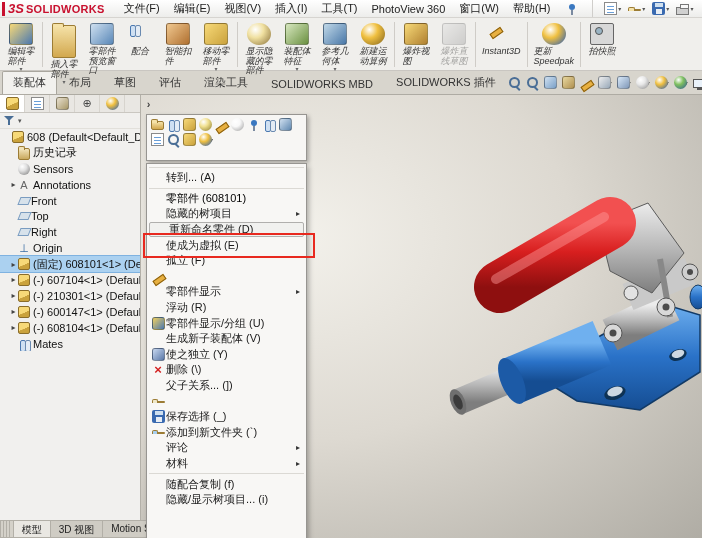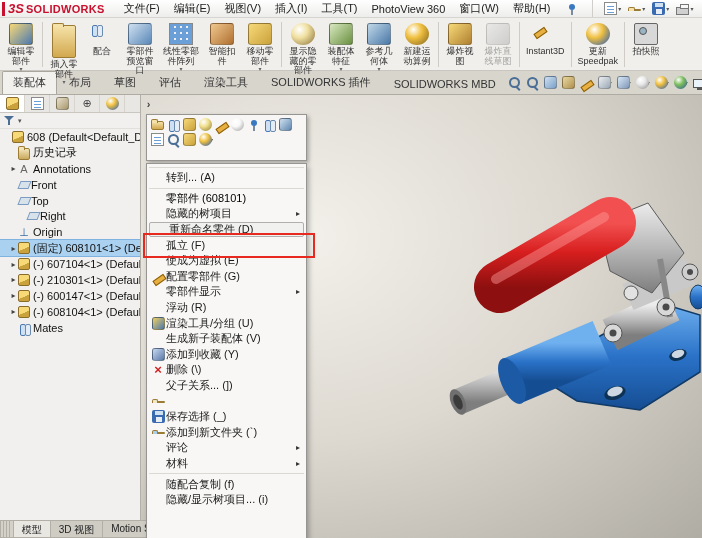--- a/index.html
+++ b/index.html
@@ -21,21 +21,21 @@
   .qi{display:flex;align-items:center;padding:1px 2px;border:1px solid transparent;border-radius:2px;}
   .qi .dd{font-size:6px;color:#555;margin-left:1px;}
   .qi.disabled{opacity:.4;}
 
   
   .ribbon{position:absolute;left:0;top:18px;width:702px;height:53px;background:#f0efec;
           border-bottom:1px solid #c9c6c1;display:flex;align-items:stretch;padding:1px 2px 0 2px;z-index:4;}
   .rbtn{display:flex;flex-direction:column;align-items:center;justify-content:flex-start;
         padding:3px 3px 0 3px;min-width:38px;border:1px solid transparent;border-radius:2px;}
   .rbtn.disabled{opacity:.42;}
-  .rlab{font-size:9px;line-height:9.5px;text-align:center;white-space:pre-line;margin-top:2px;color:#333;}
+  .rlab{font-size:9px;line-height:9.5px;text-align:left;white-space:pre-line;margin-top:2px;color:#333;font-style:italic;}
   .rdd{font-size:6px;color:#666;line-height:5px;margin-top:1px;}
   .rsep{width:1px;background:#cfccc7;margin:3px 2px;}
 
   
   .tabrow{position:absolute;left:0;top:71px;width:702px;height:24px;background:#d8d5cd;
           display:flex;align-items:flex-end;padding-left:2px;border-bottom:1px solid #aeaba3;z-index:3;}
   .tab{padding:3px 10px 4px 10px;margin-right:1px;color:#333;border:1px solid transparent;border-bottom:none;
        border-radius:2px 2px 0 0;white-space:nowrap;}
   .tab.active{background:#f2f1ee;border-color:#a9a69e;}
   .headsup{margin-left:auto;display:flex;align-items:center;gap:5px;padding:0 48px 5px 0;}
@@ -177,34 +177,28 @@
         <div class="rdd">▾</div>
       </div>
       <span class="rsep"></span>
       <div class="rbtn">
         <span class="ic folder s22" style="--c1: #f5e2a8; --c2: #d2a84e;"></span>
         <div class="rlab">插入零
 部件</div>
         <div class="rdd">▾</div>
       </div>
       <div class="rbtn">
-        <span class="ic clips s22"></span>
-        <div class="rlab">配合</div>
-      </div>
-      <div class="rbtn">
         <span class="ic sq s22" style="--c1: #cfe0f0; --c2: #5a88b8;"></span>
         <div class="rlab">零部件
 预览窗
 口</div>
       </div>
       <div class="rbtn">
-        <span class="ic grid s22" style="--c1: #6a9fd8;"></span>
-        <div class="rlab">线性零部
-件阵列</div>
-        <div class="rdd">▾</div>
+        <span class="ic clips s22"></span>
+        <div class="rlab">配合</div>
       </div>
       <div class="rbtn">
         <span class="ic sq s22" style="--c1: #f0c890; --c2: #b07030;"></span>
         <div class="rlab">智能扣
 件</div>
       </div>
       <div class="rbtn">
         <span class="ic sq s22" style="--c1: #f7d978; --c2: #caa23c;"></span>
         <div class="rlab">移动零
 部件</div>
@@ -263,22 +257,22 @@
       </div>
     </div>
 
   <div class="tabrow">
     <div style="display:flex;align-items:flex-end;" id="ribtabs">
         <span class="tab active">装配体</span>
         <span class="tab">布局</span>
         <span class="tab">草图</span>
         <span class="tab">评估</span>
         <span class="tab">渲染工具</span>
+        <span class="tab">SOLIDWORKS MBD</span>
         <span class="tab">SOLIDWORKS 插件</span>
-        <span class="tab">SOLIDWORKS MBD</span>
       </div>
     <div class="headsup" id="headsup">
         <span style="display: inline-flex; align-items: center;">
           <span class="ic mag s13"></span>
         </span>
         <span style="display: inline-flex; align-items: center;">
           <span class="ic mag s13"></span>
         </span>
         <span style="display: inline-flex; align-items: center;">
           <span class="ic sq s13" style="--c1: #cfe0f0; --c2: #7aa0c8;"></span>
@@ -394,35 +388,40 @@
           <span class="exp"></span>
           <span class="ic s12 tic cube" style="--c1: #f7d978; --c2: #caa23c;"></span>
           <span class="tl">608  (Default&lt;Default_Display State-</span>
         </div>
         <div class="trow" style="padding-left: 9px;">
           <span class="exp"></span>
           <span class="ic s12 tic folder" style="--c1: #f2e3b8; --c2: #c9a95e;"></span>
           <span class="tl">历史记录</span>
         </div>
         <div class="trow" style="padding-left: 9px;">
+          <span class="exp"></span>
+          <span class="ic s12 tic ball" style="--c1: #e0e0e0; --c2: #808080;"></span>
+          <span class="tl">Sensors</span>
+        </div>
+        <div class="trow" style="padding-left: 9px;">
           <span class="exp">▸</span>
           <span class="ic s12 tic txt" style="color: rgb(102, 102, 102);">A</span>
           <span class="tl">Annotations</span>
         </div>
         <div class="trow" style="padding-left: 9px;">
           <span class="exp"></span>
           <span class="ic s12 tic plane"></span>
           <span class="tl">Front</span>
         </div>
         <div class="trow" style="padding-left: 9px;">
           <span class="exp"></span>
           <span class="ic s12 tic plane"></span>
           <span class="tl">Top</span>
         </div>
-        <div class="trow" style="padding-left: 18px;">
+        <div class="trow" style="padding-left: 9px;">
           <span class="exp"></span>
           <span class="ic s12 tic plane"></span>
           <span class="tl">Right</span>
         </div>
         <div class="trow" style="padding-left: 9px;">
           <span class="exp"></span>
           <span class="ic s12 tic txt" style="color: rgb(58, 110, 165);">⊥</span>
           <span class="tl">Origin</span>
         </div>
         <div class="trow selected" style="padding-left: 9px;">
@@ -526,56 +525,55 @@
         <span class="mic"></span>
         <span class="lbl">隐藏的树项目</span>
         <span class="sub">▸</span>
       </div>
       <div class="ci boxed">
         <span class="mic"></span>
         <span class="lbl">重新命名零件 (D)</span>
       </div>
       <div class="ci">
         <span class="mic"></span>
+        <span class="lbl">使成为虚拟 (E)</span>
+      </div>
+      <div class="ci">
+        <span class="mic"></span>
         <span class="lbl">孤立 (F)</span>
-      </div>
-      <div class="ci">
-        <span class="mic"></span>
-        <span class="lbl">使成为虚拟 (E)</span>
       </div>
       <div class="ci">
         <span class="mic">
           <span class="ic pencil s13"></span>
         </span>
-        <span class="lbl">配置零部件 (G)</span>
       </div>
       <div class="ci">
         <span class="mic"></span>
         <span class="lbl">零部件显示</span>
         <span class="sub">▸</span>
       </div>
       <div class="ci">
         <span class="mic"></span>
         <span class="lbl">浮动 (R)</span>
       </div>
       <div class="ci">
         <span class="mic">
           <span class="ic sq s13" style="--c1: #f0d060; --c2: #4a78b0;"></span>
         </span>
-        <span class="lbl">渲染工具/分组 (U)</span>
+        <span class="lbl">零部件显示/分组 (U)</span>
       </div>
       <div class="ci">
         <span class="mic"></span>
         <span class="lbl">生成新子装配体 (V)</span>
       </div>
       <div class="ci">
         <span class="mic">
           <span class="ic sq s13" style="--c1: #c8d8f0; --c2: #5a78a8;"></span>
         </span>
-        <span class="lbl">添加到收藏 (Y)</span>
+        <span class="lbl">使之独立 (Y)</span>
       </div>
       <div class="ci">
         <span class="mic">
           <span class="ic cross s13">×</span>
         </span>
         <span class="lbl">删除 (\)</span>
       </div>
       <div class="ci">
         <span class="mic"></span>
         <span class="lbl">父子关系... (])</span>

